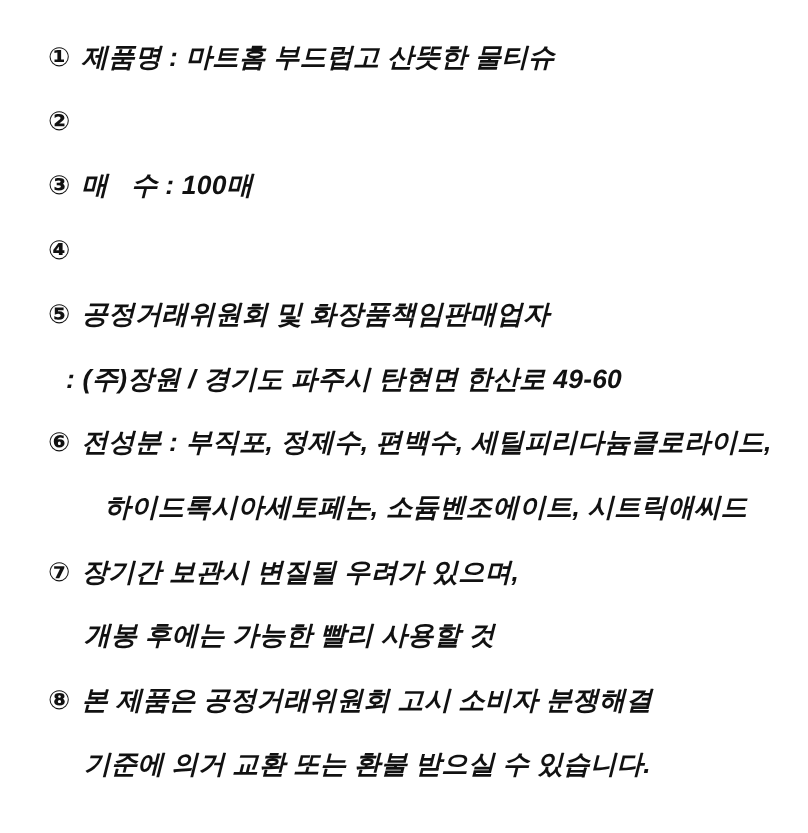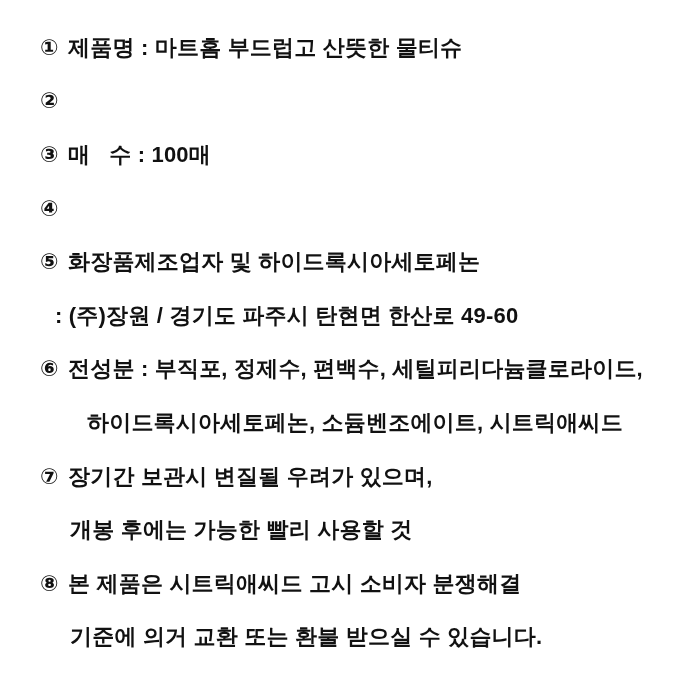--- a/index.html
+++ b/index.html
@@ -23,21 +23,21 @@
     white-space: pre;
     letter-spacing: 0.2px;
   }
   .num {
     display: inline-block;
     width: 28px;
     flex: 0 0 28px;
     font-size: 22px;
     font-weight: 700;
   }
-  .txt { display: inline-block; }
+  .txt { display: inline-block; font-style: italic; }
   
   .ind-colon { padding-left: 15px; }  
   .ind-deep  { padding-left: 47px; }  
   .ind-std   { padding-left: 30px; }  
 </style>
 </head>
 <body>
 
 <div class="sheet">
 
@@ -54,21 +54,21 @@
     <span class="num">③</span>
     <span class="txt">매   수 : 100매</span>
   </div>
 
   <div class="row">
     <span class="num">④</span>
   </div>
 
   <div class="row">
     <span class="num">⑤</span>
-    <span class="txt">화장품제조업자 및 하이드록시아세토페논</span>
+    <span class="txt">공정거래위원회 및 화장품책임판매업자</span>
   </div>
   <div class="row ind-colon">
     <span class="txt">: (주)장원 / 경기도 파주시 탄현면 한산로 49-60</span>
   </div>
 
   <div class="row">
     <span class="num">⑥</span>
     <span class="txt">전성분 : 부직포, 정제수, 편백수, 세틸피리다늄클로라이드,</span>
   </div>
   <div class="row ind-deep">
@@ -78,19 +78,19 @@
   <div class="row">
     <span class="num">⑦</span>
     <span class="txt">장기간 보관시 변질될 우려가 있으며,</span>
   </div>
   <div class="row ind-std">
     <span class="txt">개봉 후에는 가능한 빨리 사용할 것</span>
   </div>
 
   <div class="row">
     <span class="num">⑧</span>
-    <span class="txt">본 제품은 시트릭애씨드 고시 소비자 분쟁해결</span>
+    <span class="txt">본 제품은 공정거래위원회 고시 소비자 분쟁해결</span>
   </div>
   <div class="row ind-std">
     <span class="txt">기준에 의거 교환 또는 환불 받으실 수 있습니다.</span>
   </div>
 
 </div>
 
 </body></html>

